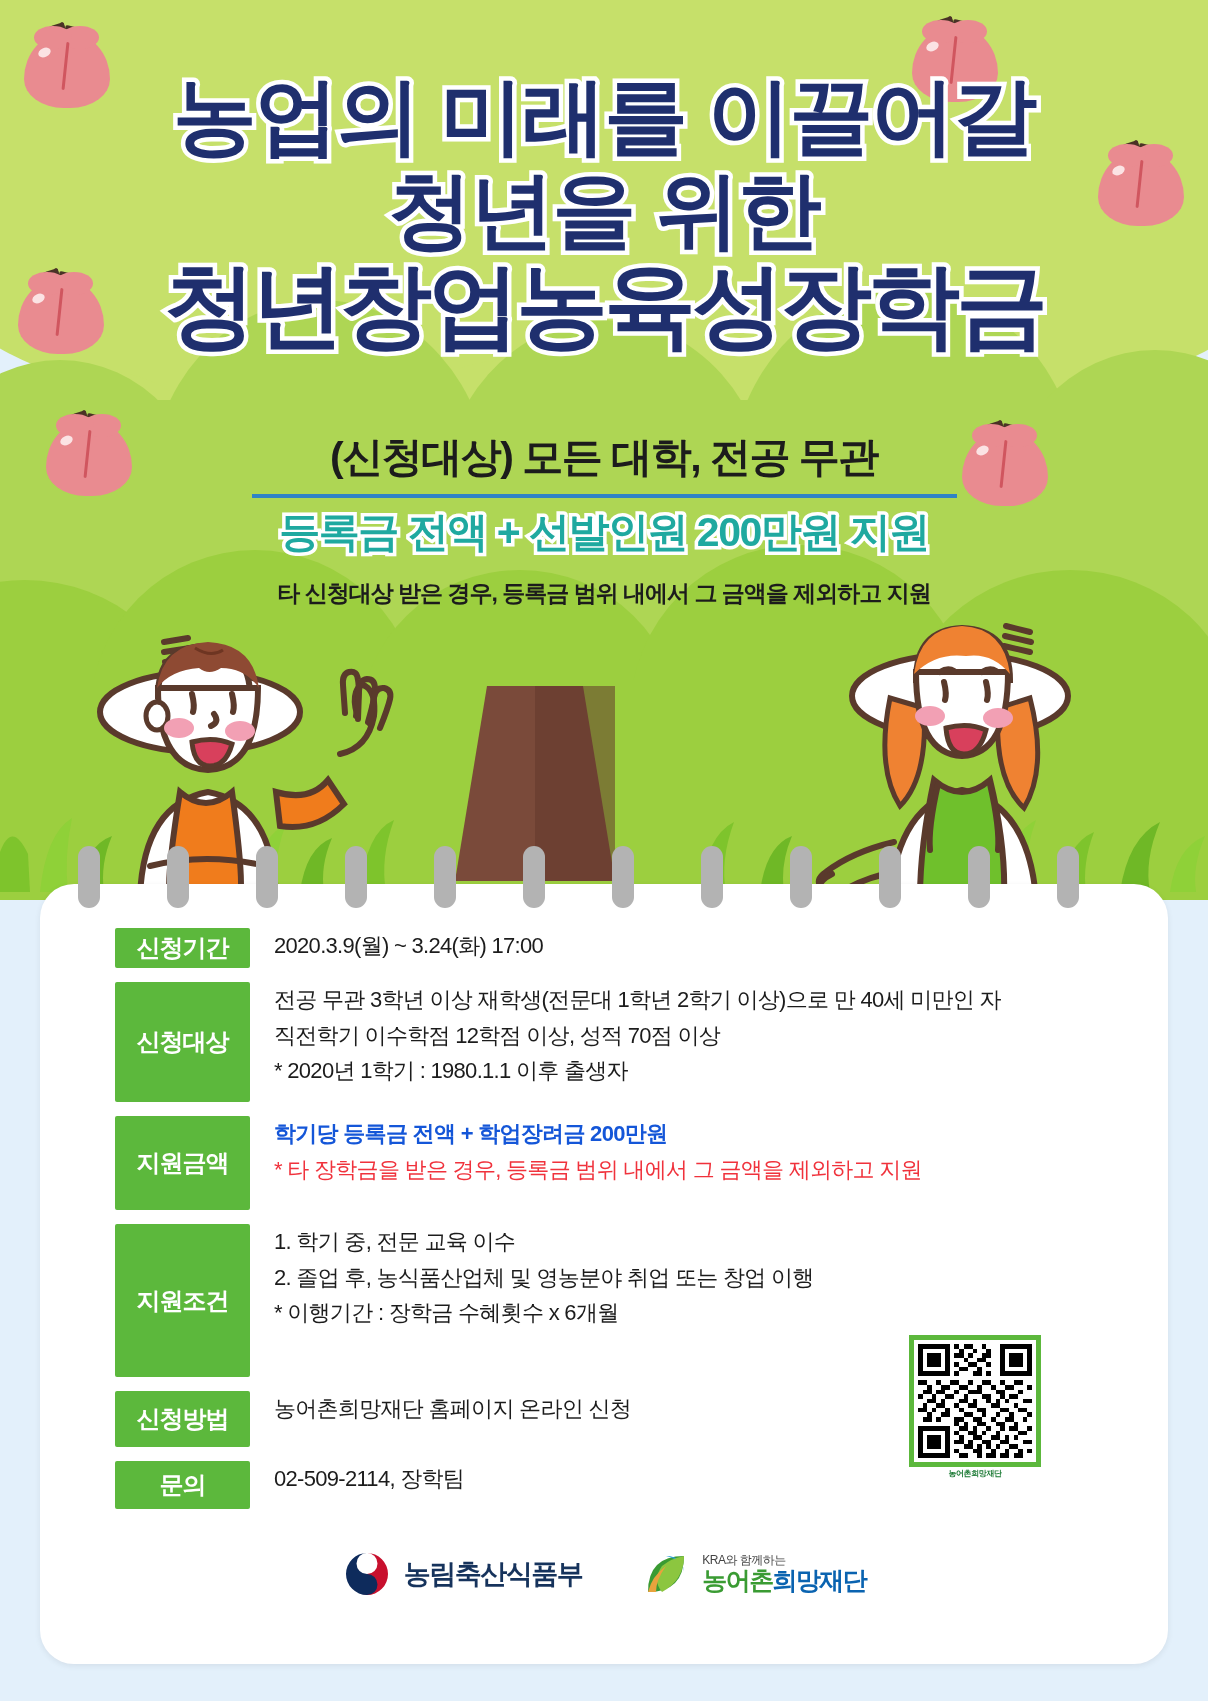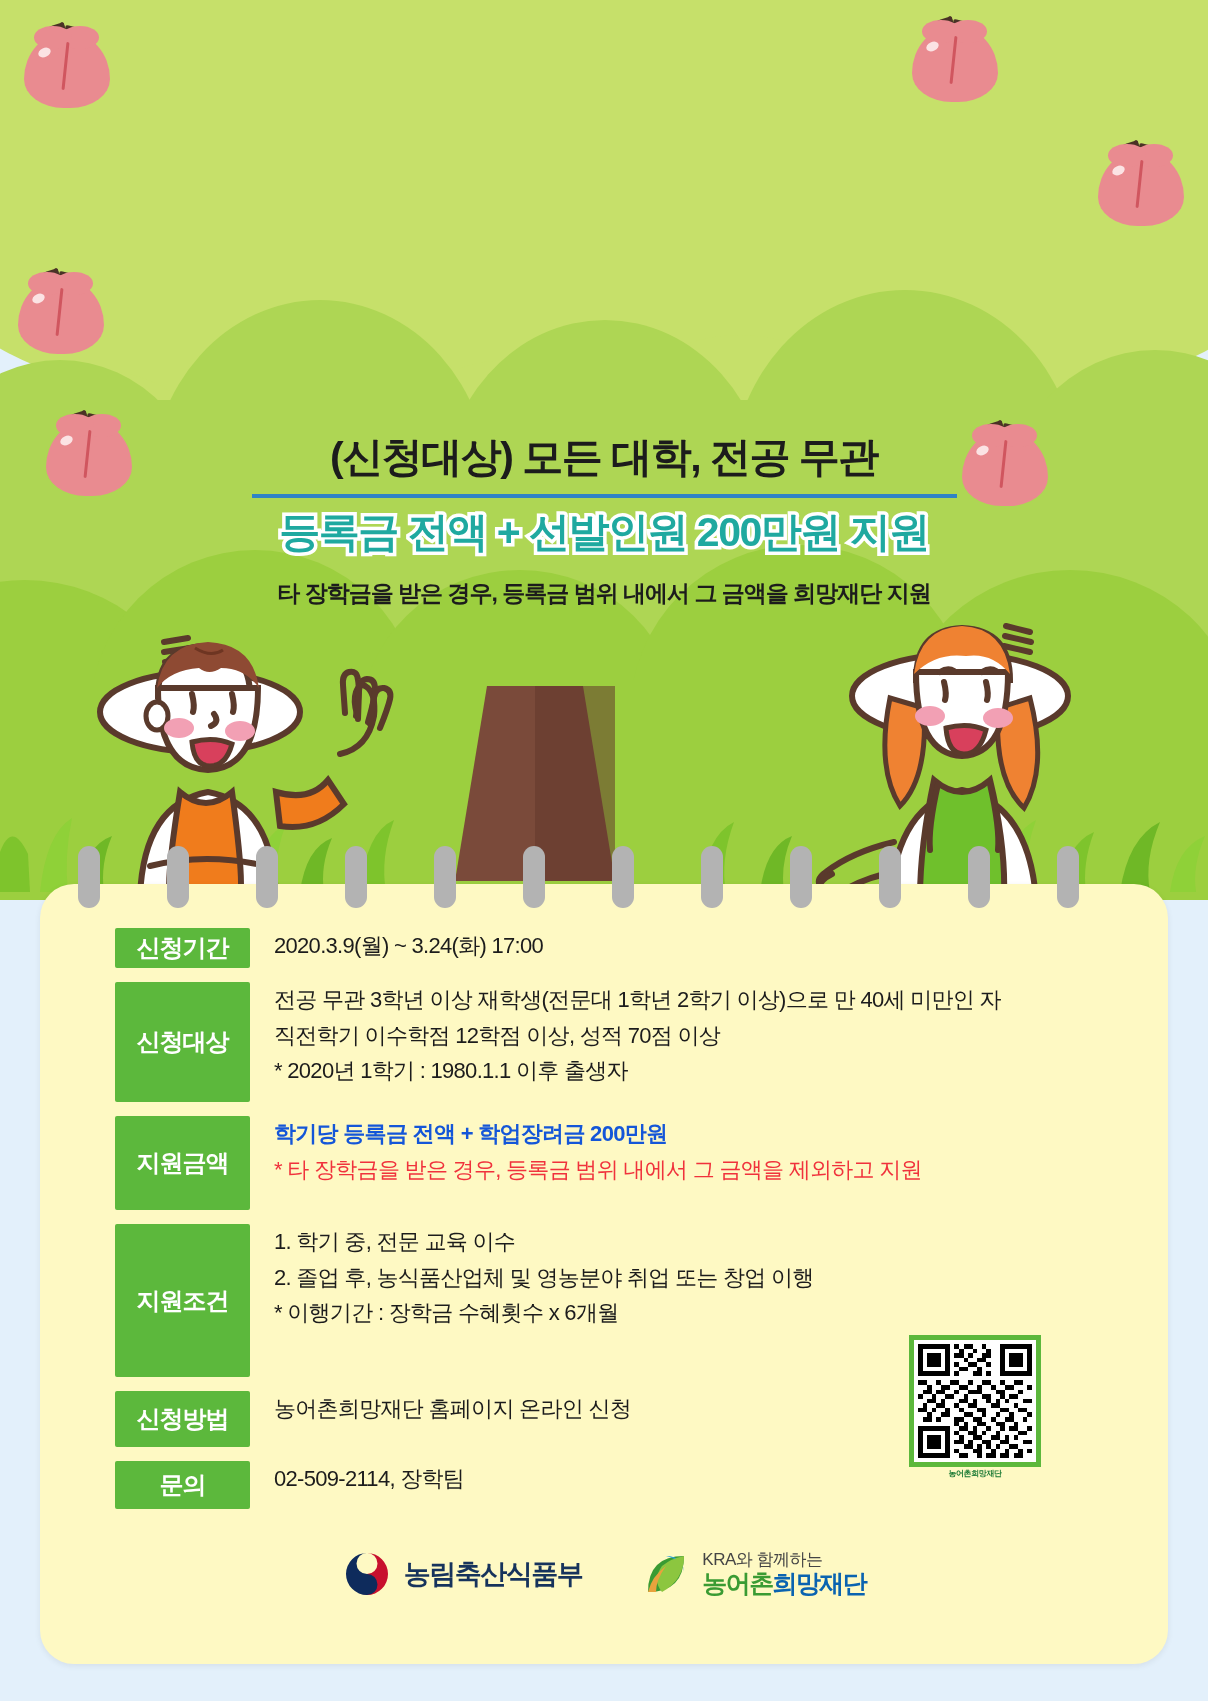--- a/index.html
+++ b/index.html
@@ -126,21 +126,21 @@
     z-index:30;
   }
 
   
   .farmer{ position:absolute; z-index:20; }
   .fline{ stroke:#5a3a2c; stroke-width:6; fill:none; stroke-linecap:round; stroke-linejoin:round; }
 
   
   .card{
     position:absolute; left:40px; top:884px; width:1128px; height:780px;
-    background:#fef9c3; border-radius:34px; z-index:40;
+    background:#ffffff; border-radius:34px; z-index:40;
     box-shadow:0 2px 6px rgba(0,0,0,.07);
   }
   .spiral-row{ position:absolute; left:40px; top:846px; width:1128px; height:66px; z-index:45; }
   .ring{
     position:absolute; top:0; width:22px; height:62px; background:#b3b3b3;
     border-radius:11px;
   }
 
   
   .table{ position:absolute; left:75px; top:44px; width:1000px; }
@@ -177,21 +177,21 @@
     font-size:8px; font-weight:bold; color:#1b7a34; letter-spacing:-0.4px;
   }
 
   
   .footer{
     position:absolute; left:0; top:650px; width:1128px; height:80px;
     display:flex; align-items:center; justify-content:center; gap:60px;
   }
   .logo{ display:flex; align-items:center; gap:12px; }
   .logo-text{ font-size:27px; font-weight:bold; color:#16335c; letter-spacing:-1.5px; }
-  .kra-small{ font-size:17px; color:#444; letter-spacing:-0.5px; line-height:1.1; }
+  .kra-small{ font-size:12px; color:#444; letter-spacing:-0.5px; line-height:1.1; }
   .kra-main{ font-size:25px; font-weight:bold; letter-spacing:-1.6px; line-height:1.1; }
   .kra-main .g{ color:#3a9b33; }
   .kra-main .b{ color:#0a63b0; }
 </style>
 </head>
 <body>
 
 <div class="poster">
 
   <div class="sky"></div>
@@ -288,25 +288,30 @@
   </div>
   <div class="peach" style="left:962px;top:420px;">
     <div class="leafL"></div>
       <div class="leafR"></div>
       <div class="stem"></div>
     <div class="body"></div>
       <div class="crease"></div>
       <div class="shine"></div>
   </div>
 
+  <div class="headline">
+    <div class="hl-line hl1">농업의 미래를 이끌어갈</div>
+    <div class="hl-line hl2">청년을 위한</div>
+    <div class="hl-line hl3">청년창업농육성장학금</div>
+  </div>
 
   <div class="sub1">(신청대상) 모든 대학, 전공 무관</div>
   <div class="divider"></div>
   <div class="sub2">등록금 전액 + 선발인원 200만원 지원</div>
-  <div class="sub3">타 장학금을 받은 경우, 등록금 범위 내에서 그 금액을 희망재단 지원</div>
+  <div class="sub3">타 신청대상 받은 경우, 등록금 범위 내에서 그 금액을 제외하고 지원</div>
 
   <svg class="farmer" style="left:40px;top:576px;width:400px;height:320px;" viewBox="0 0 400 320">
 
     <path class="fline" d="M300,178 q28,-6 34,-38 q2,-20 -6,-28 q-8,-7 -12,4 q-3,9 1,22" fill="#ffffff"></path>
     <path class="fline" d="M316,140 q4,-26 2,-36 q-1,-10 -9,-8 q-7,2 -6,13 l2,28" fill="#ffffff"></path>
     <path class="fline" d="M328,146 q7,-24 7,-33 q0,-10 -8,-10 q-8,1 -8,12 l-1,28" fill="#ffffff"></path>
     <path class="fline" d="M340,152 q8,-20 10,-29 q2,-9 -6,-11 q-8,-1 -10,9 l-4,27" fill="#ffffff"></path>
 
     <ellipse cx="160" cy="136" rx="100" ry="40" fill="#ffffff" stroke="#5a3a2c" stroke-width="6"></ellipse>
     <path d="M118,120 q0,-48 46,-50 q46,2 46,50 z" fill="#ffffff" stroke="#5a3a2c" stroke-width="6"></path>

